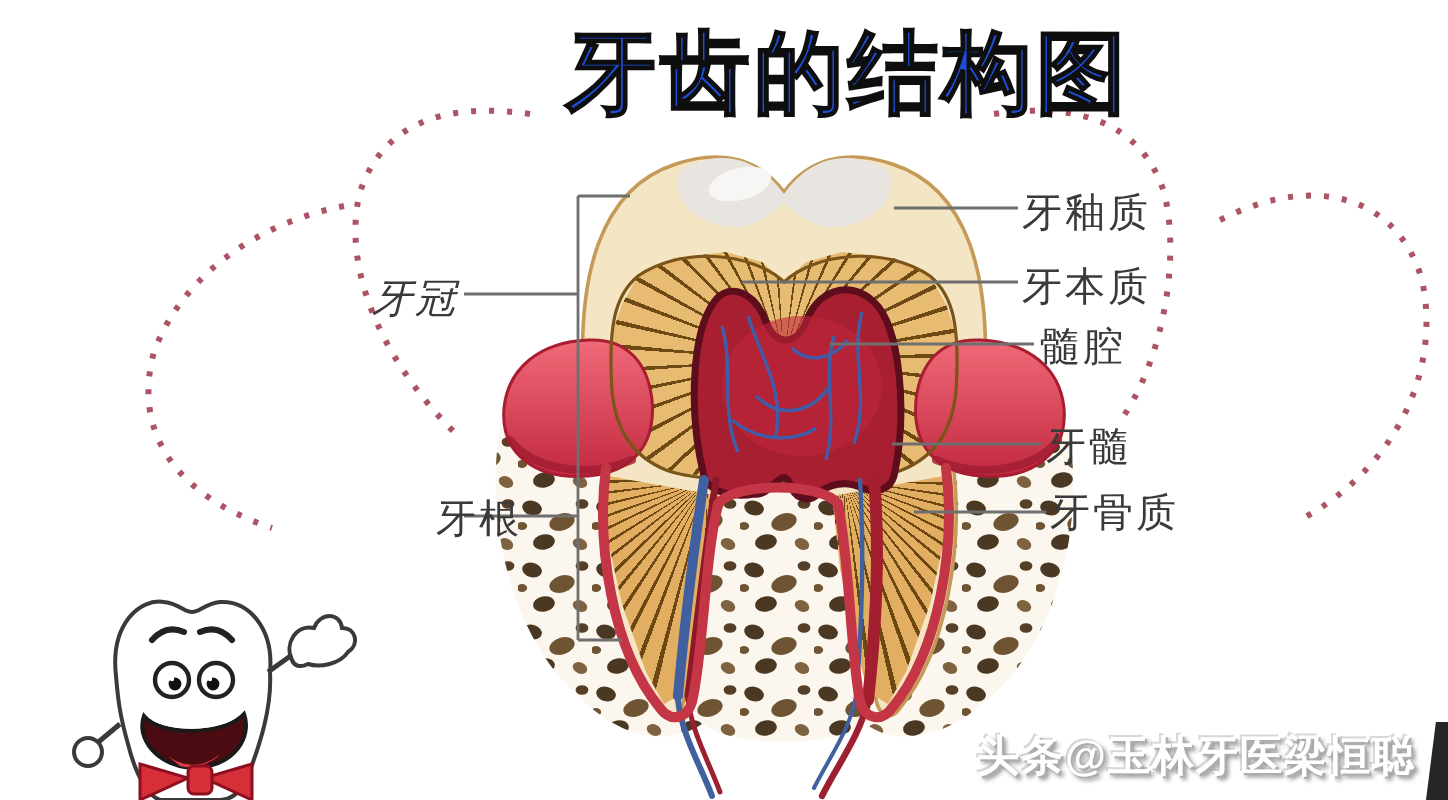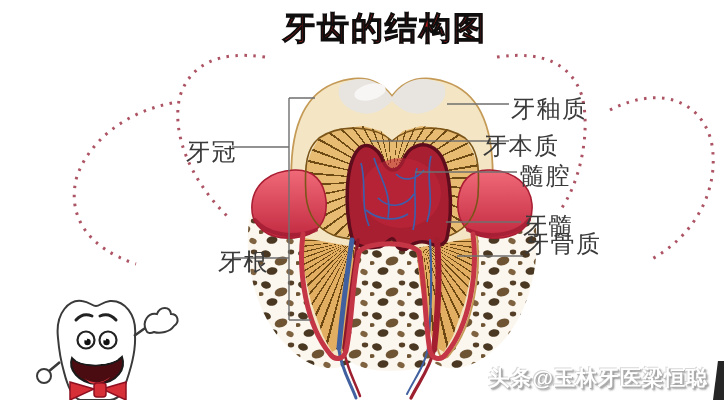--- a/index.html
+++ b/index.html
@@ -1,21 +1,21 @@
 <!DOCTYPE html>
 <html><head>
 <meta charset="utf-8">
 <style>
   html,body{margin:0;padding:0;background:#fff;}
   .stage{position:relative;width:724px;height:400px;background:#ffffff;overflow:hidden;
          font-family:"Liberation Sans","DejaVu Sans",sans-serif;}
   .stage svg{position:absolute;left:0;top:0;}
-  .title{position:absolute;left:283px;top:7px;font-size:32px;font-weight:900;color:#b91c1c;
+  .title{position:absolute;left:283px;top:7px;font-size:45px;font-weight:900;color:#1d4ed8;
          letter-spacing:2px;-webkit-text-stroke:1px #0e0e0e;white-space:nowrap;}
-  .lbl{position:absolute;font-size:24px;color:#3a3a3a;letter-spacing:1.5px;white-space:nowrap;font-weight:500;}
+  .lbl{position:absolute;font-size:20px;color:#3a3a3a;letter-spacing:1.5px;white-space:nowrap;font-weight:500;}
   .rays{position:absolute;}
   .rays-crown{left:303px;top:126px;width:179px;height:118px;
     background:repeating-conic-gradient(from 0deg at 89px 54px,#e8bb72 0deg 6.6deg,#6d4a14 6.6deg 8.1deg);
     clip-path:polygon(3px 70px,2px 44px,8px 26px,16px 12px,34px 3px,60px 0px,78px 5px,89px 15px,100px 5px,118px 0px,144px 3px,162px 12px,170px 26px,176px 44px,175px 70px,170px 92px,160px 103px,148px 109px,120px 114px,60px 114px,30px 109px,18px 103px,8px 92px);}
   .rays-root-l{left:302px;top:238px;width:62px;height:118px;
     background:repeating-conic-gradient(from 90deg at 52px 2px,#e2ae62 0deg 4.8deg,#6d4712 4.8deg 6.2deg);
     clip-path:polygon(2px 0px,58px 10px,54px 46px,47px 82px,40px 108px,30px 114px,21px 98px,9px 64px,1px 28px);}
   .rays-root-r{left:412px;top:238px;width:62px;height:118px;
     background:repeating-conic-gradient(from 180deg at 10px 2px,#e2ae62 0deg 4.8deg,#6d4712 4.8deg 6.2deg);
     clip-path:polygon(60px 0px,4px 10px,8px 46px,15px 82px,22px 108px,32px 114px,41px 98px,53px 64px,61px 28px);}
@@ -140,23 +140,23 @@
         <path fill="none" stroke="#3a3a3a" stroke-width="2.5" d="M134,336 L148,326 M60,362 L48,372"></path>
         <path fill="#ffffff" stroke="#3a3a3a" stroke-width="2" d="M146,330 C142,322 148,312 157,314 C160,306 170,306 171,314 C178,314 180,322 174,326
              C170,332 160,334 154,332 C150,334 147,333 146,330 Z"></path>
         <circle cx="44" cy="376" r="7" fill="#fff" stroke="#3a3a3a" stroke-width="2"></circle>
       </g>
     </g>
   </svg>
 
   <div class="title">牙齿的结构图</div>
 
-  <div class="lbl" style="left:186px;top:136px;">牙冠</div>
+  <div class="lbl" style="left:186px;top:136px;font-style:italic;">牙冠</div>
   <div class="lbl" style="left:186px;top:246px;margin-left:32px;">牙根</div>
   <div class="lbl" style="left:511px;top:93px;">牙釉质</div>
-  <div class="lbl" style="left:483px;top:130px;">牙本质</div>
+  <div class="lbl" style="left:511px;top:130px;">牙本质</div>
   <div class="lbl" style="left:523px;top:210px;">牙髓</div>
   <div class="lbl" style="left:520px;top:160px;">髓腔</div>
-  <div class="lbl" style="left:525px;top:228px;">牙骨质</div>
+  <div class="lbl" style="left:525px;top:243px;">牙骨质</div>
 
   <div class="watermark">头条@玉林牙医梁恒聪</div>
   <div class="corner-mark"></div>
 </div>
 
 </body></html>

